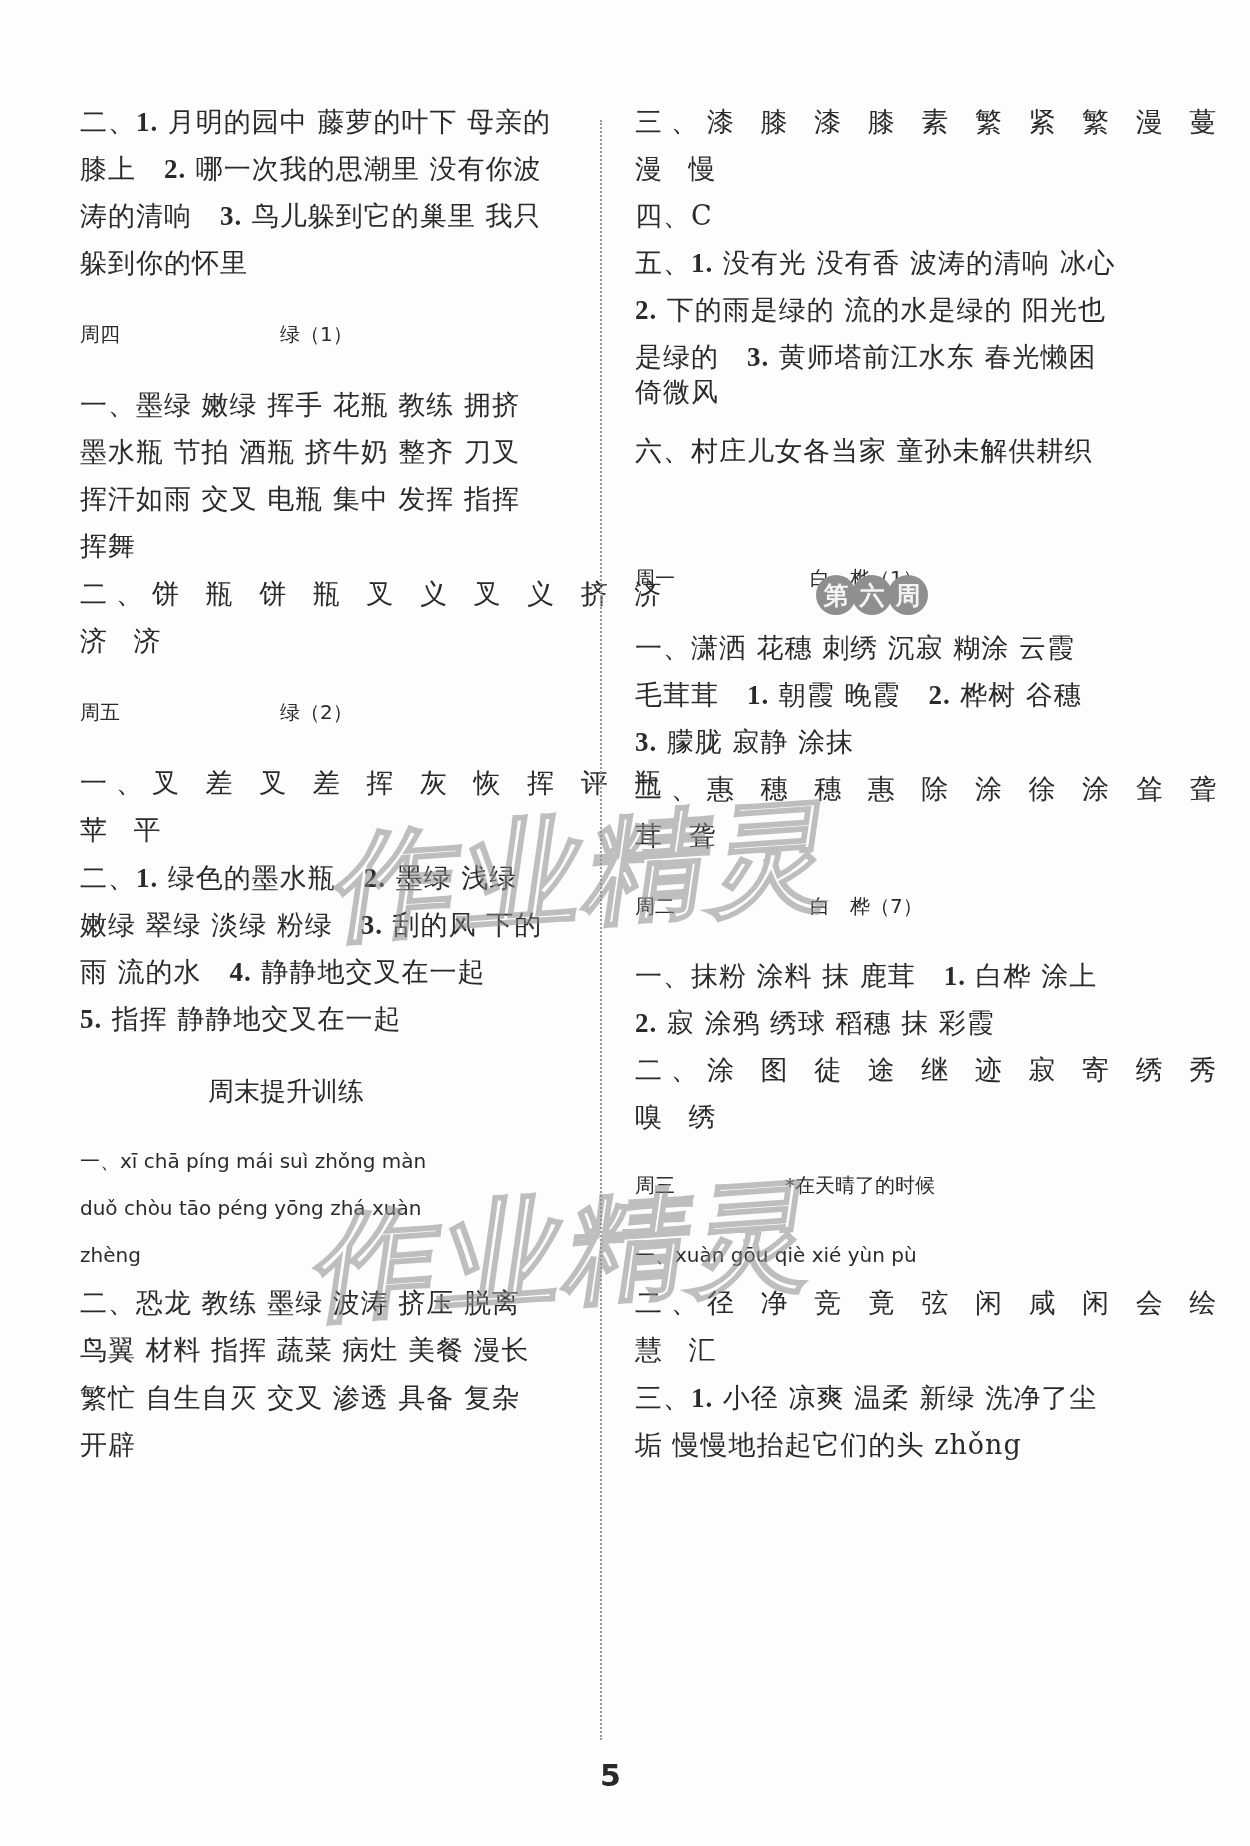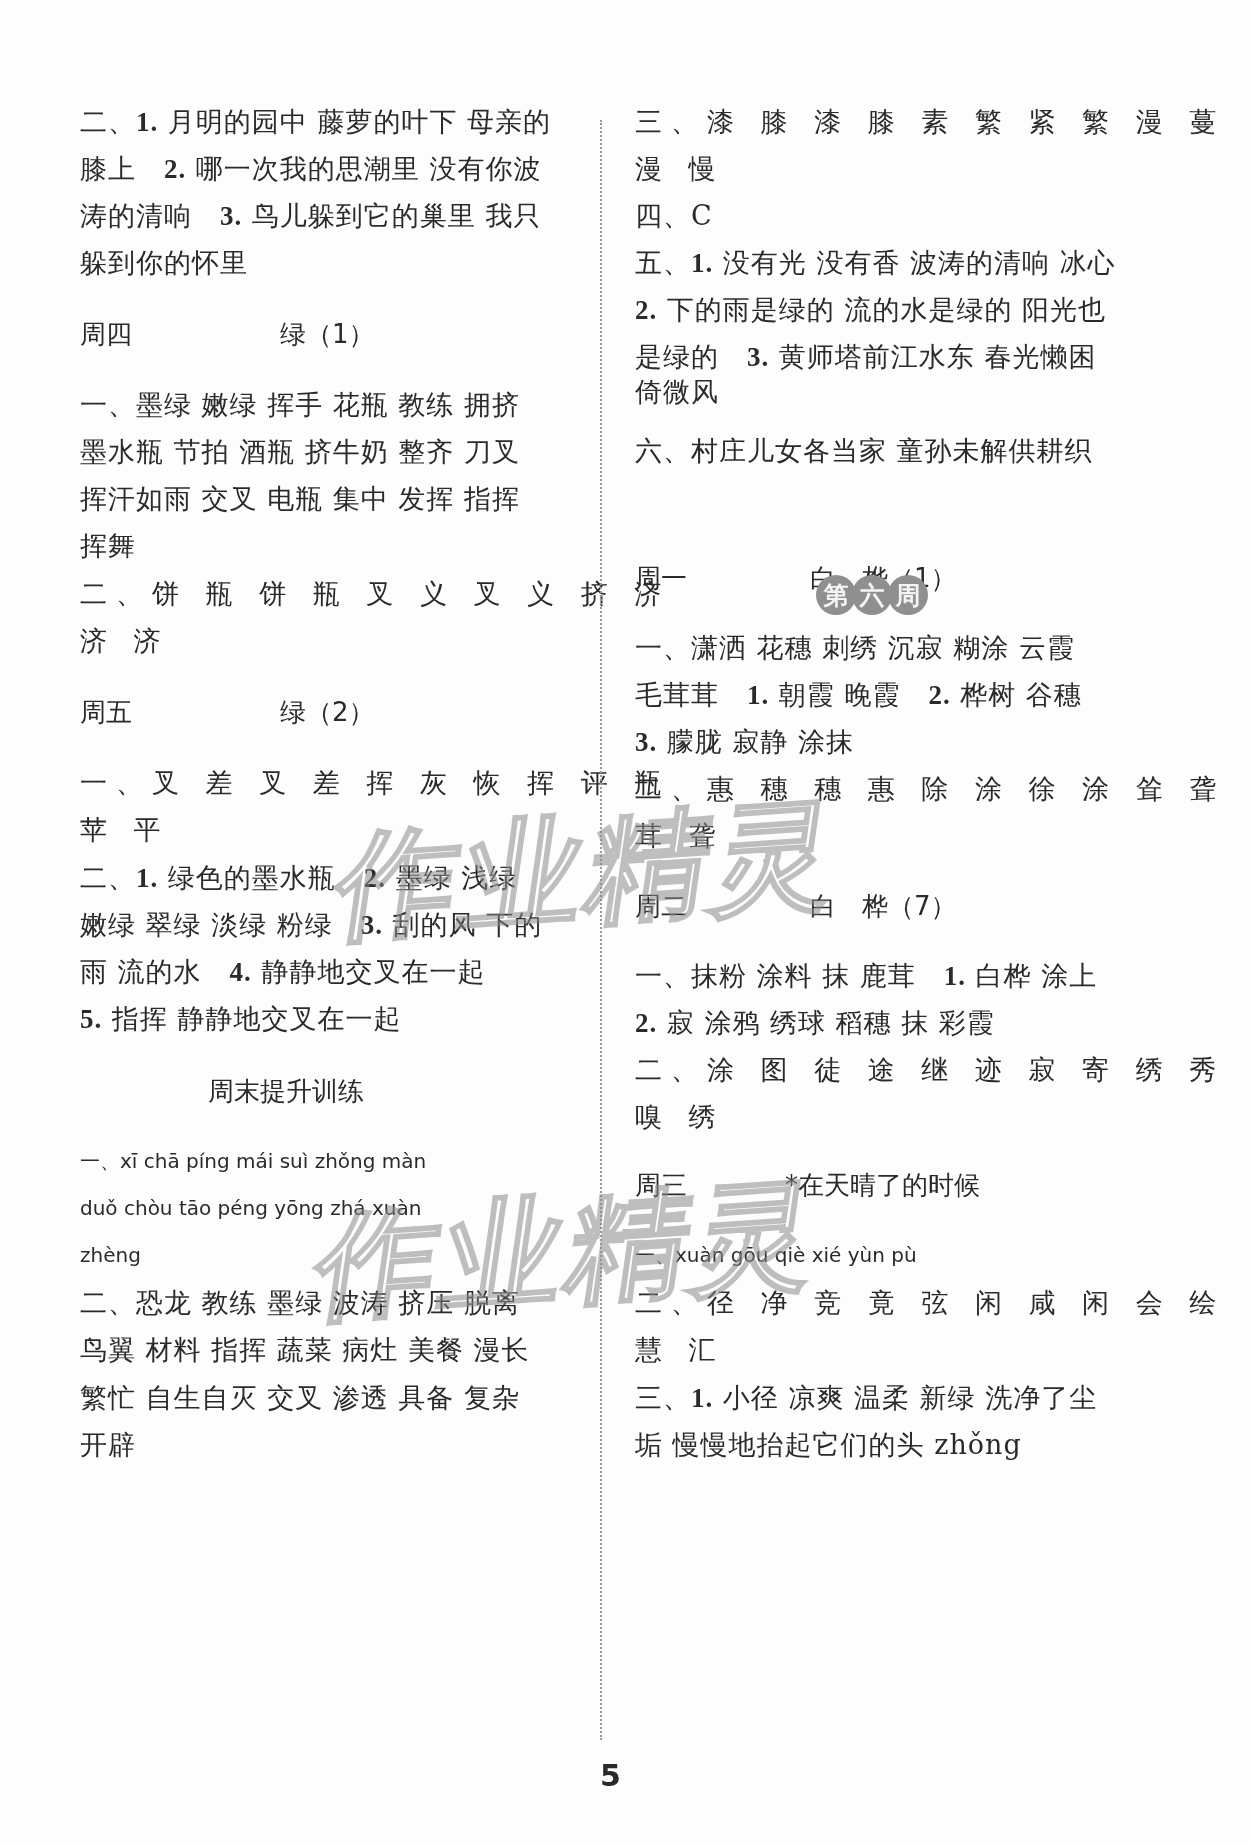--- a/index.html
+++ b/index.html
@@ -20,21 +20,21 @@
       border-left: 2px dotted #9a9a9a;
     }
     .line {
       position: absolute; left: 0; white-space: nowrap;
       font-size: 27px; line-height: 36px; letter-spacing: 1px;
     }
     .num { font-weight: bold; font-family: "Liberation Serif", serif; }
     .pinyin { font-family: "DejaVu Sans", sans-serif; font-size: 20px; letter-spacing: 0; }
     .heading {
       position: absolute; left: 0; white-space: nowrap;
-      font-family: "DejaVu Sans", sans-serif; font-size: 26px; line-height: 36px;
+      font-family: "DejaVu Sans", sans-serif; font-size: 20px; line-height: 36px;
     }
     .heading .day { display: inline-block; width: 200px; }
     .heading .title { display: inline-block; }
     .center-heading {
       position: absolute; white-space: nowrap;
       font-family: "DejaVu Sans", sans-serif; font-size: 26px; line-height: 36px;
     }
     .badge { position: absolute; left: 816px; top: 575px; display: flex; }
     .badge span {
       width: 40px; height: 40px; border-radius: 50%;

